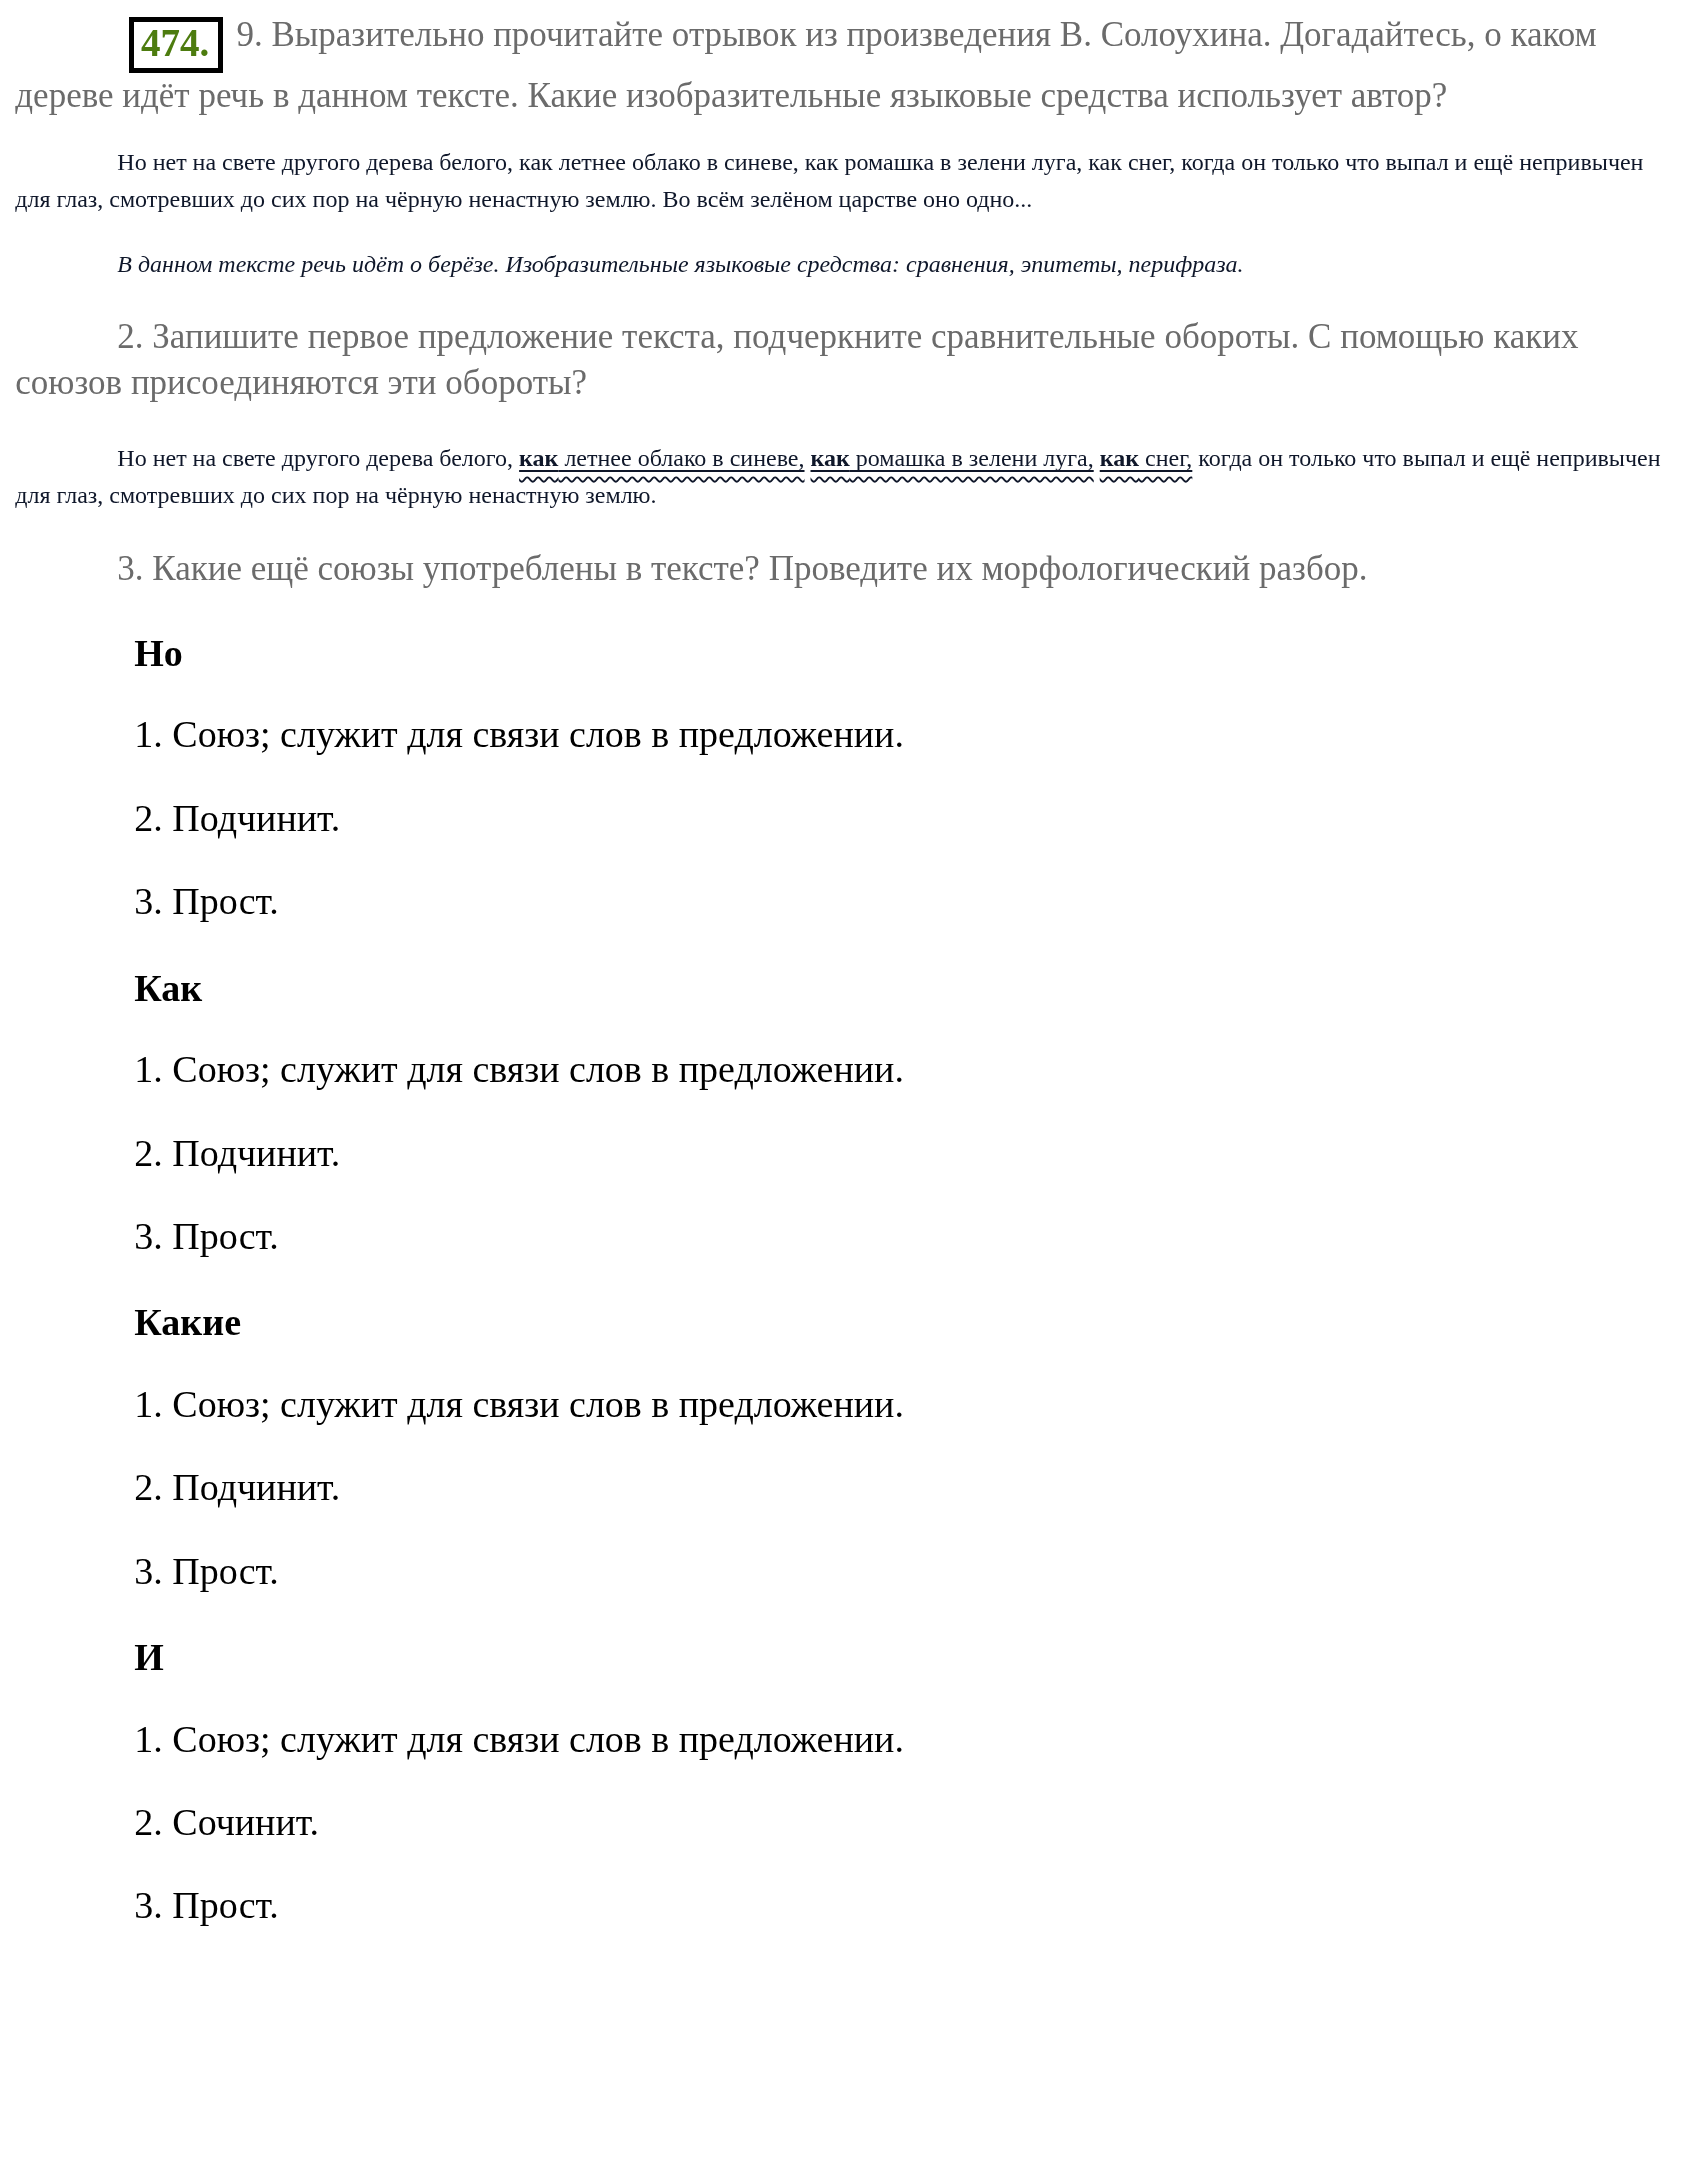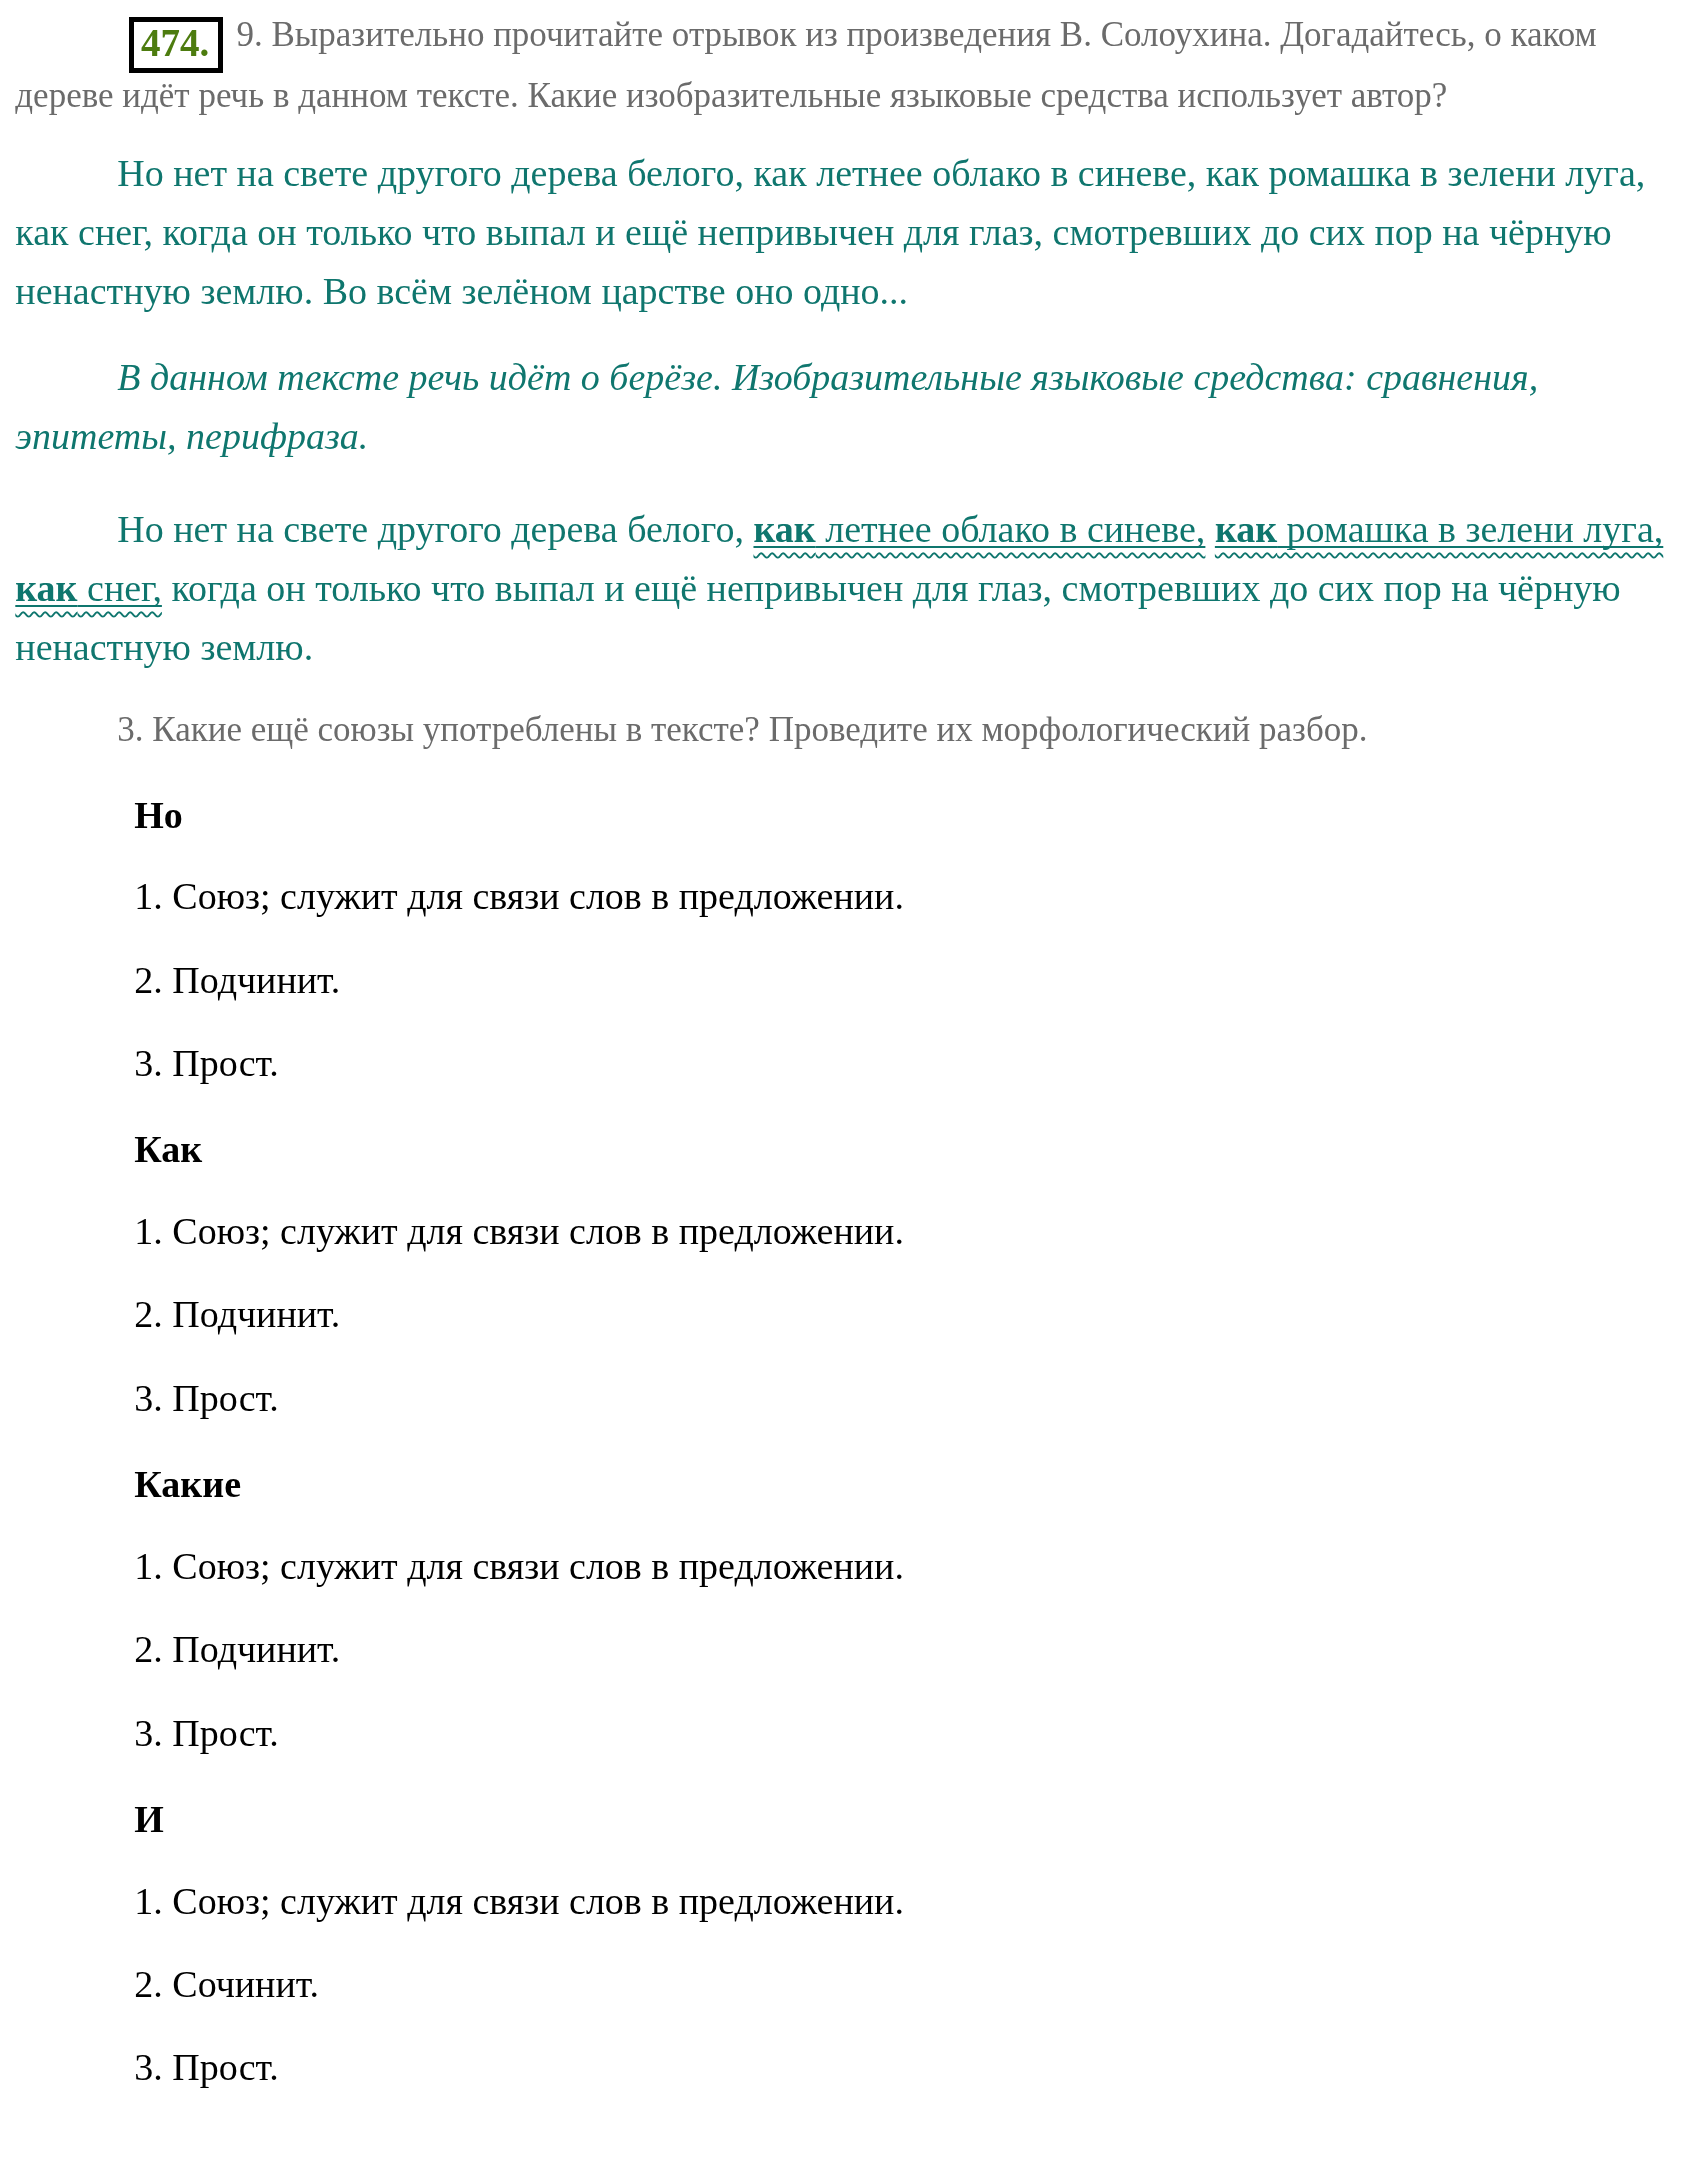--- a/index.html
+++ b/index.html
@@ -35,22 +35,22 @@
     line-height: 1.05;
     padding: 1.7px 8.5px 3.4px 6.8px;
     margin-right: 13.6px;
     text-indent: 0;
     vertical-align: -10.2px;
     background: #ffffff;
   }
 
   
   .body-text {
-    color: #0f766e;
-    font-size: 38px;
+    color: #0f172a;
+    font-size: 24px;
     line-height: 1.55;
     text-indent: 102px;
   }
   .excerpt  { margin-top: 25.6px; }
   .answer-italic { font-style: italic; margin-top: 27px; }
   .sentence { margin-top: 34px; }
 
   
   .cmp {
     text-decoration-line: underline;
@@ -86,20 +86,21 @@
 <body>
 
 <div class="page">
 
   <p class="task task-1"><span class="ex-box">474.</span><span>9. Выразительно прочитайте отрывок из произведения В. Солоухина. Догадайтесь, о каком дереве идёт речь в данном тексте. Какие изобразительные языковые средства использует автор?</span></p>
 
   <p class="body-text excerpt">Но нет на свете другого дерева белого, как летнее облако в синеве, как ромашка в зелени луга, как снег, когда он только что выпал и ещё непривычен для глаз, смотревших до сих пор на чёрную ненастную землю. Во всём зелёном царстве оно одно...</p>
 
   <p class="body-text answer-italic">В данном тексте речь идёт о берёзе. Изобразительные языковые средства: сравнения, эпитеты, перифраза.</p>
 
+  <p class="task task-2">2. Запишите первое предложение текста, подчеркните сравнительные обороты. С помощью каких союзов присоединяются эти обороты?</p>
 
   <p class="body-text sentence"><span>Но нет на свете другого дерева белого, </span><span class="cmp"><span class="cmp-in"><b>как</b><span> летнее облако в синеве,</span></span></span><span> </span><span class="cmp"><span class="cmp-in"><b>как</b><span> ромашка в зелени луга,</span></span></span><span> </span><span class="cmp"><span class="cmp-in"><b>как</b><span> снег,</span></span></span><span> когда он только что выпал и ещё непривычен для глаз, смотревших до сих пор на чёрную ненастную землю.</span></p>
 
   <p class="task task-3">3. Какие ещё союзы употреблены в тексте? Проведите их морфологический разбор.</p>
 
   <p class="analysis-word">Но</p>
   <p class="analysis-item">1. Союз; служит для связи слов в предложении.</p>
   <p class="analysis-item">2. Подчинит.</p>
   <p class="analysis-item">3. Прост.</p>
 

